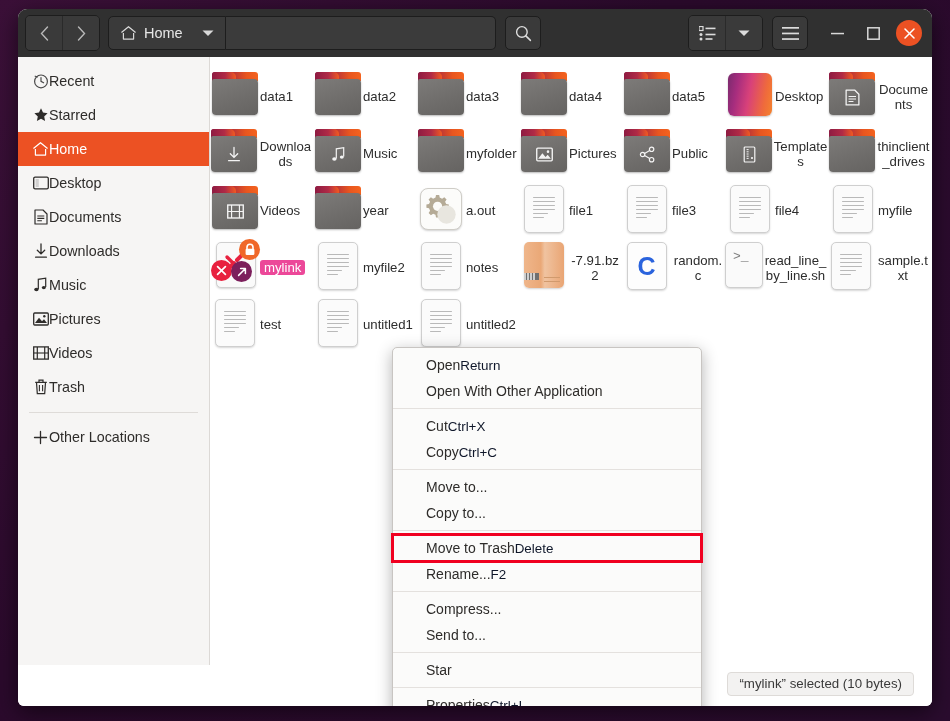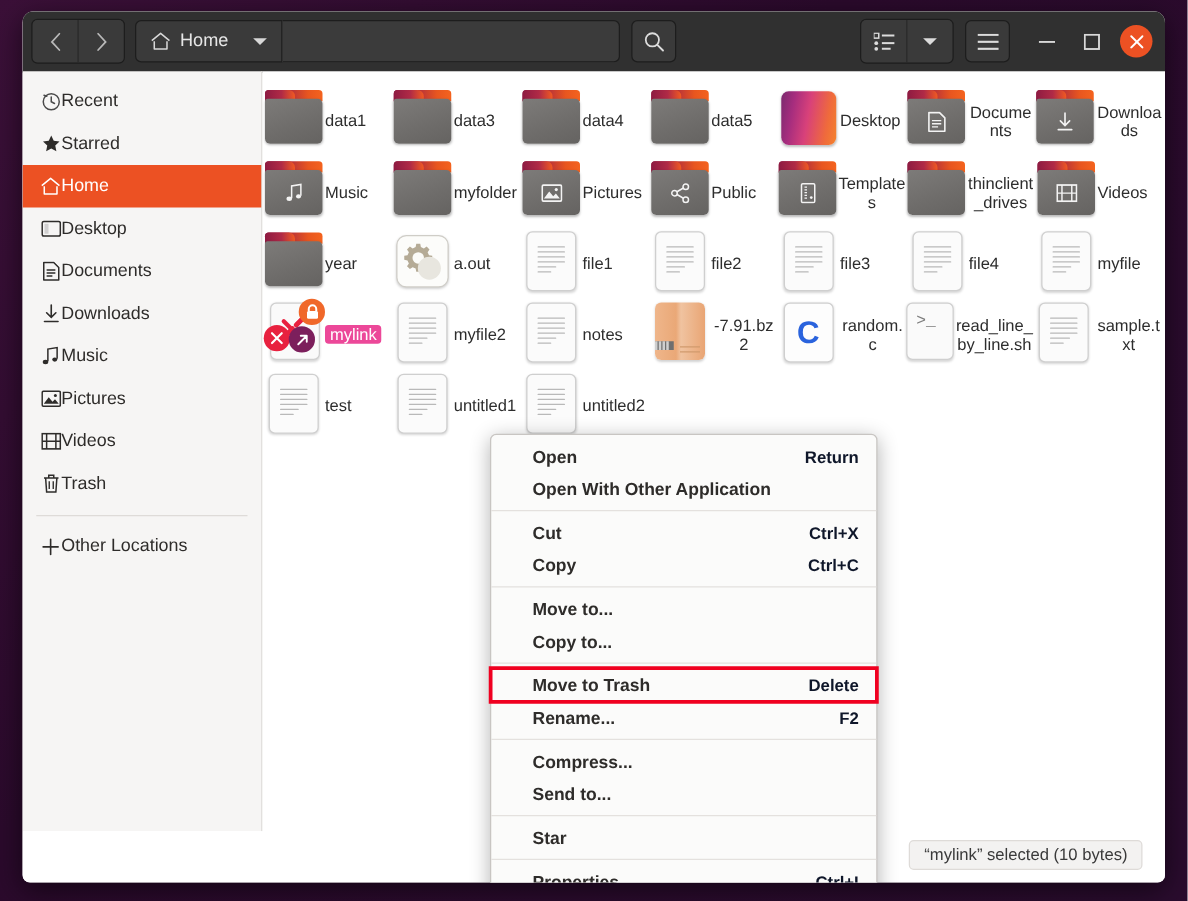--- a/index.html
+++ b/index.html
@@ -185,22 +185,22 @@
   }
   
   #ctxmenu{
     position:absolute;left:374px;top:338px;width:308px;
     background:#fbfbfa;border:1px solid #c8c5c2;border-radius:5px;
     box-shadow:0 4px 16px rgba(0,0,0,.30);
     padding:4px 0;z-index:40;
   }
   .mi{
     height:26px;display:flex;align-items:center;
-    padding:0 14px 0 33px;font-size:14px;color:#2e2c2a;
-    justify-content:space-between;box-sizing:border-box;font-weight:bold;
+    padding:0 20px 0 33px;font-size:14px;color:#2e2c2a;
+    box-sizing:border-box;
   }
   .mi .accel{color:#0f172a;font-size:13.4px;}
   .msep{height:1px;background:#e4e1de;margin:4px 0;}
   .mi.highlight{
     outline:3px solid #f00020;outline-offset:-1px;
     position:relative;z-index:5;
   }
 </style>
 </head>
 <body>
@@ -419,20 +419,30 @@
           <div class="flabel">data1</div>
         </div>
         <div class="fitem">
           <div class="ficon">
               <div class="folder">
                 <div class="tab2"></div>
                 <div class="tab"></div>
                 <div class="body"></div>
               </div>
             </div>
+          <div class="flabel">data2</div>
+        </div>
+        <div class="fitem">
+          <div class="ficon">
+              <div class="folder">
+                <div class="tab2"></div>
+                <div class="tab"></div>
+                <div class="body"></div>
+              </div>
+            </div>
           <div class="flabel">data3</div>
         </div>
         <div class="fitem">
           <div class="ficon">
               <div class="folder">
                 <div class="tab2"></div>
                 <div class="tab"></div>
                 <div class="body"></div>
               </div>
             </div>
@@ -616,35 +626,20 @@
                   <i></i>
                   <i></i>
                   <i></i>
                   <i></i>
                   <i></i>
                   <i></i>
                 </div>
               </div>
             </div>
           <div class="flabel">file1</div>
-        </div>
-        <div class="fitem">
-          <div class="ficon">
-              <div class="doc">
-                <div class="doclines">
-                  <i></i>
-                  <i></i>
-                  <i></i>
-                  <i></i>
-                  <i></i>
-                  <i></i>
-                </div>
-              </div>
-            </div>
-          <div class="flabel">file2</div>
         </div>
         <div class="fitem">
           <div class="ficon">
               <div class="doc">
                 <div class="doclines">
                   <i></i>
                   <i></i>
                   <i></i>
                   <i></i>
                   <i></i>

